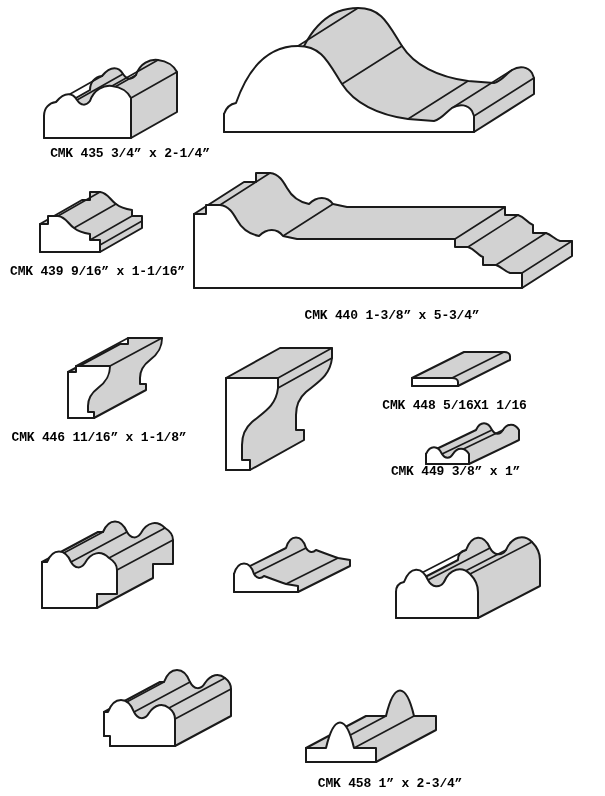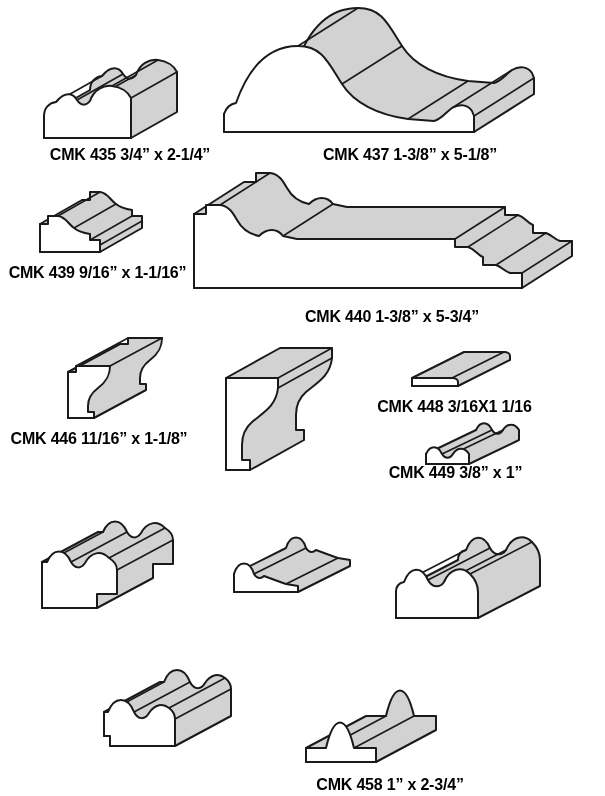--- a/index.html
+++ b/index.html
@@ -1,20 +1,20 @@
 <!DOCTYPE html>
 <html><head>
 <meta charset="utf-8">
 <style>
   html,body{margin:0;padding:0;background:#fff;}
   #page{position:relative;width:605px;height:796px;background:#fff;overflow:hidden;
         font-family:"Liberation Sans",sans-serif;}
   .shape{position:absolute;}
-  .lbl{position:absolute;font-weight:700;font-size:16px;color:#000;text-align:center;
-       white-space:nowrap;letter-spacing:-0.2px;}
+  .lbl{position:absolute;font-weight:700;font-size:13px;color:#000;text-align:center;
+       white-space:nowrap;letter-spacing:-0.2px;font-family:Liberation Mono, monospace;}
 </style>
 </head>
 <body>
 
 <main id="page">
 
   <div class="shape" id="g-cmk-435" style="left:38px;top:40px"><svg viewBox="0 0 150 104" width="150" height="104">
         <path d="M 6 98 l 0 -22 l 46 -26 c 0 -8 5 -13 12 -14 c 9 -11 17 -9 21 -2 c 4 6 9 6 13 1 c 4 -12 14 -16 22 -15 c 9 1 16 6 19 12 l 0 40 l -46 26 Z" fill="#d2d2d2" stroke="#1a1a1a" stroke-width="2" stroke-linejoin="round" stroke-linecap="round"></path>
         <path d="M 18 62 l 46 -26" fill="none" stroke="#1a1a1a" stroke-width="1.6" stroke-linecap="round"></path>
         <path d="M 39 60 l 46 -26" fill="none" stroke="#1a1a1a" stroke-width="1.6" stroke-linecap="round"></path>
@@ -104,21 +104,20 @@
         <path d="M 14 94 l 0 -10 l -6 0 l 0 -24 l 4 0 c 6 -16 20 -16 26 0 c 4 8 11 8 15 1 c 6 -9 14 -10 20 -5 c 4 3 6 7 6 11 l 0 27 Z" fill="#ffffff" stroke="#1a1a1a" stroke-width="2" stroke-linejoin="round" stroke-linecap="round"></path>
       </svg></div>
   <div class="shape" id="g-cmk-458" style="left:300px;top:670px"><svg viewBox="0 0 150 96" width="150" height="96">
         <path d="M 6 92 l 0 -14 l 60 -32 l 20 0 c 8 -34 20 -34 28 0 l 22 0 l 0 14 l -60 32 Z" fill="#d2d2d2" stroke="#1a1a1a" stroke-width="2" stroke-linejoin="round" stroke-linecap="round"></path>
         <path d="M 26 78 l 60 -32" fill="none" stroke="#1a1a1a" stroke-width="1.6" stroke-linecap="round"></path>
         <path d="M 54 78 l 60 -32" fill="none" stroke="#1a1a1a" stroke-width="1.6" stroke-linecap="round"></path>
         <path d="M 6 92 l 0 -14 l 20 0 c 8 -34 20 -34 28 0 l 22 0 l 0 14 Z" fill="#ffffff" stroke="#1a1a1a" stroke-width="2" stroke-linejoin="round" stroke-linecap="round"></path>
       </svg></div>
 
   <div class="lbl" style="left:20px;top:146px;width:220px">CMK 435  3/4” x 2-1/4”</div>
-  <div class="lbl" style="left:300px;top:146px;width:220px">CMK 437  1-3/8” x 5-1/8”</div>
   <div class="lbl" style="left:0px;top:264px;width:195px">CMK 439  9/16” x 1-1/16”</div>
   <div class="lbl" style="left:282px;top:308px;width:220px">CMK 440  1-3/8” x 5-3/4”</div>
   <div class="lbl" style="left:4px;top:430px;width:190px">CMK 446  11/16” x 1-1/8”</div>
-  <div class="lbl" style="left:362px;top:398px;width:185px">CMK 448  3/16X1 1/16</div>
+  <div class="lbl" style="left:362px;top:398px;width:185px">CMK 448  5/16X1 1/16</div>
   <div class="lbl" style="left:368px;top:464px;width:175px">CMK 449  3/8” x 1”</div>
   <div class="lbl" style="left:295px;top:776px;width:190px">CMK 458  1” x 2-3/4”</div>
 
 </main>
 
 </body></html>

